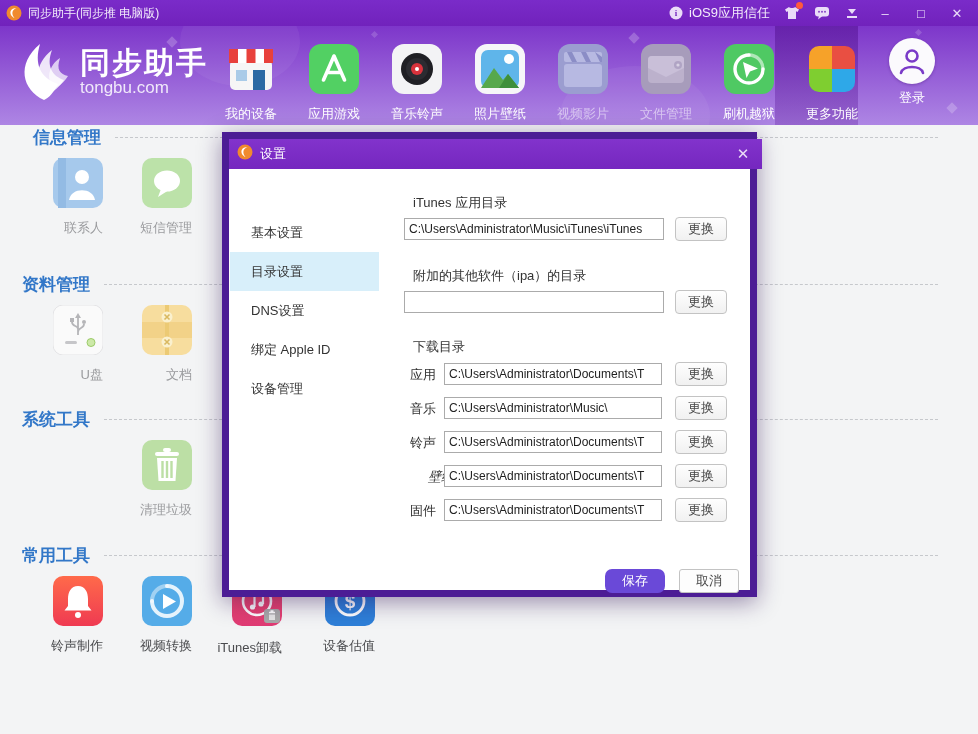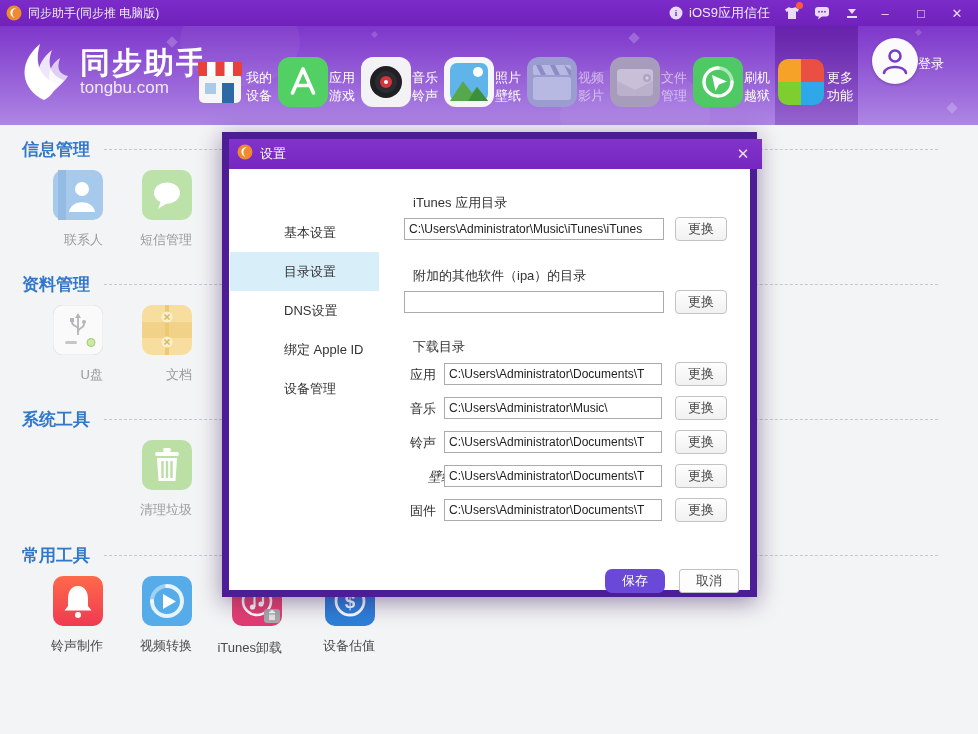--- a/index.html
+++ b/index.html
@@ -23,25 +23,25 @@
   
   .toolbar { position:absolute; left:0; top:26px; width:978px; height:99px;
     background:linear-gradient(#7D36CA,#AE86E4); z-index:20; overflow:hidden; }
   .blob { position:absolute; border-radius:50%; background:rgba(255,255,255,0.05); }
   .sp { position:absolute; background:rgba(255,255,255,0.22); width:8px; height:8px; transform:rotate(45deg); }
   .sp.small { width:5px; height:5px; background:rgba(255,255,255,0.16); }
   .logo-block { position:absolute; left:14px; top:14px; display:flex; align-items:center; gap:10px; }
   .logo-text .cn { color:#fff; font-size:30px; font-weight:bold; letter-spacing:2px; line-height:30px; }
   .logo-text .en { color:#F0E8FA; font-size:17px; line-height:20px; }
   .tb-items { position:absolute; left:194px; top:0; height:99px; display:flex; }
-  .tb-item { width:83px; height:99px; display:flex; flex-direction:row; align-items:center; padding-top:17px; cursor:pointer; }
+  .tb-item { width:83px; height:99px; display:flex; flex-direction:column; align-items:flex-end; padding-top:17px; cursor:pointer; }
   .tb-item.selected { background:linear-gradient(rgba(84,18,146,0.55),rgba(104,40,165,0.35)); }
   .tb-item .tb-label { margin-top:6px; font-size:13px; color:#FFFFFF; }
   .tb-item.disabled .tb-label { color:rgba(255,255,255,0.55); }
-  .login-item { position:absolute; left:872px; top:12px; width:80px; display:flex; align-items:center; cursor:pointer; }
+  .login-item { position:absolute; left:872px; top:12px; width:80px; display:flex; flex-direction:column; align-items:center; cursor:pointer; }
   .login-circle { width:46px; height:46px; border-radius:50%; background:#FBFAFD; display:flex; align-items:center; justify-content:center; box-shadow:0 1px 3px rgba(60,10,110,0.35); }
   .login-item .tb-label { margin-top:5px; font-size:13px; color:#fff; }
 
   
   .main { position:absolute; left:0; top:125px; width:978px; height:581px; background:#F3F4F5; z-index:1; }
   .section { position:absolute; left:0; width:978px; }
   .sec-head { display:flex; align-items:center; margin-left:22px; margin-right:40px; }
   .sec-title { font-size:17px; font-weight:bold; color:#3277C8; white-space:nowrap; }
   .sec-line { flex:1; border-top:1px dashed #C6C8CC; margin-left:14px; }
   .sec-items { position:absolute; top:32px; left:0; width:978px; height:100px; }
@@ -51,21 +51,21 @@
   .s-item.vivid .s-label { color:#4A4B4E; }
 
   
   .dialog { position:absolute; left:222px; top:132px; width:535px; height:465px;
     background:#FFFFFF; border:7px solid #4c1d95; box-shadow:0 5px 22px rgba(40,10,80,0.45); z-index:40; }
   .dlg-title { position:absolute; left:0; top:0; width:533px; height:30px;
     background:linear-gradient(#8233CC,#7527BF); display:flex; align-items:center; padding:0 8px; }
   .dlg-title .dlg-name { color:#fff; font-size:13px; margin-left:7px; flex:1; }
   .dlg-close { color:#EBDDF8; font-size:15px; width:22px; height:20px; display:flex; align-items:center; justify-content:center; cursor:pointer; }
   .dlg-tabs { position:absolute; left:1px; top:74px; width:149px; }
-  .dlg-tab { height:39px; line-height:39px; padding-left:54px; font-size:13px; color:#333; cursor:pointer; }
+  .dlg-tab { height:39px; line-height:39px; padding-left:21px; font-size:13px; color:#333; cursor:pointer; }
   .dlg-tab.selected { background:#D8EFFA; }
   .fld-label { position:absolute; font-size:13px; color:#333;margin-left:8px; }
   .path-input { position:absolute; height:22px; border:1px solid #ABABAB; background:#fff;
     font-size:12px; color:#222; padding:0 4px; font-family:"Liberation Sans","DejaVu Sans",sans-serif; }
   .chg-btn { position:absolute; width:52px; height:24px; border:1px solid #C3C3C3; border-radius:4px;
     background:linear-gradient(#FEFEFE,#F1F1F1); font-size:13px; color:#454545; cursor:pointer;
     font-family:"Liberation Sans","DejaVu Sans",sans-serif; }
   .row-label { position:absolute; font-size:13px; color:#333; }
   .save-btn { position:absolute; left:376px; top:430px; width:60px; height:24px; border:none; border-radius:7px;
     background:#6A49D8; color:#fff; font-size:13px; cursor:pointer; font-family:"Liberation Sans","DejaVu Sans",sans-serif; }
@@ -274,21 +274,21 @@
           <circle cx="15" cy="10" r="5.5" stroke="#7A3BC8" stroke-width="2.6" fill="none"></circle>
           <path d="M4 27 C6 19 24 19 26 27" stroke="#7A3BC8" stroke-width="2.6" fill="none" stroke-linecap="round"></path>
         </svg>
       </span>
       <span class="tb-label">登录</span>
     </div>
   </div>
 
   <div class="main">
 
-    <div class="section" style="top:13px; height:135px;">
+    <div class="section" style="top:1px; height:135px;padding-left:11px;">
       <div class="sec-head">
         <span class="sec-title">信息管理</span>
         <span class="sec-line"></span>
       </div>
       <div class="sec-items">
         <div class="s-item" style="left:13px;">
           <span class="icon-wrap">
             <svg width="50" height="50" viewBox="0 0 50 50">
               <rect width="50" height="50" rx="10" fill="#A6C9EC"></rect>
               <rect x="5" y="0" width="8" height="50" fill="#93BBE4"></rect>

